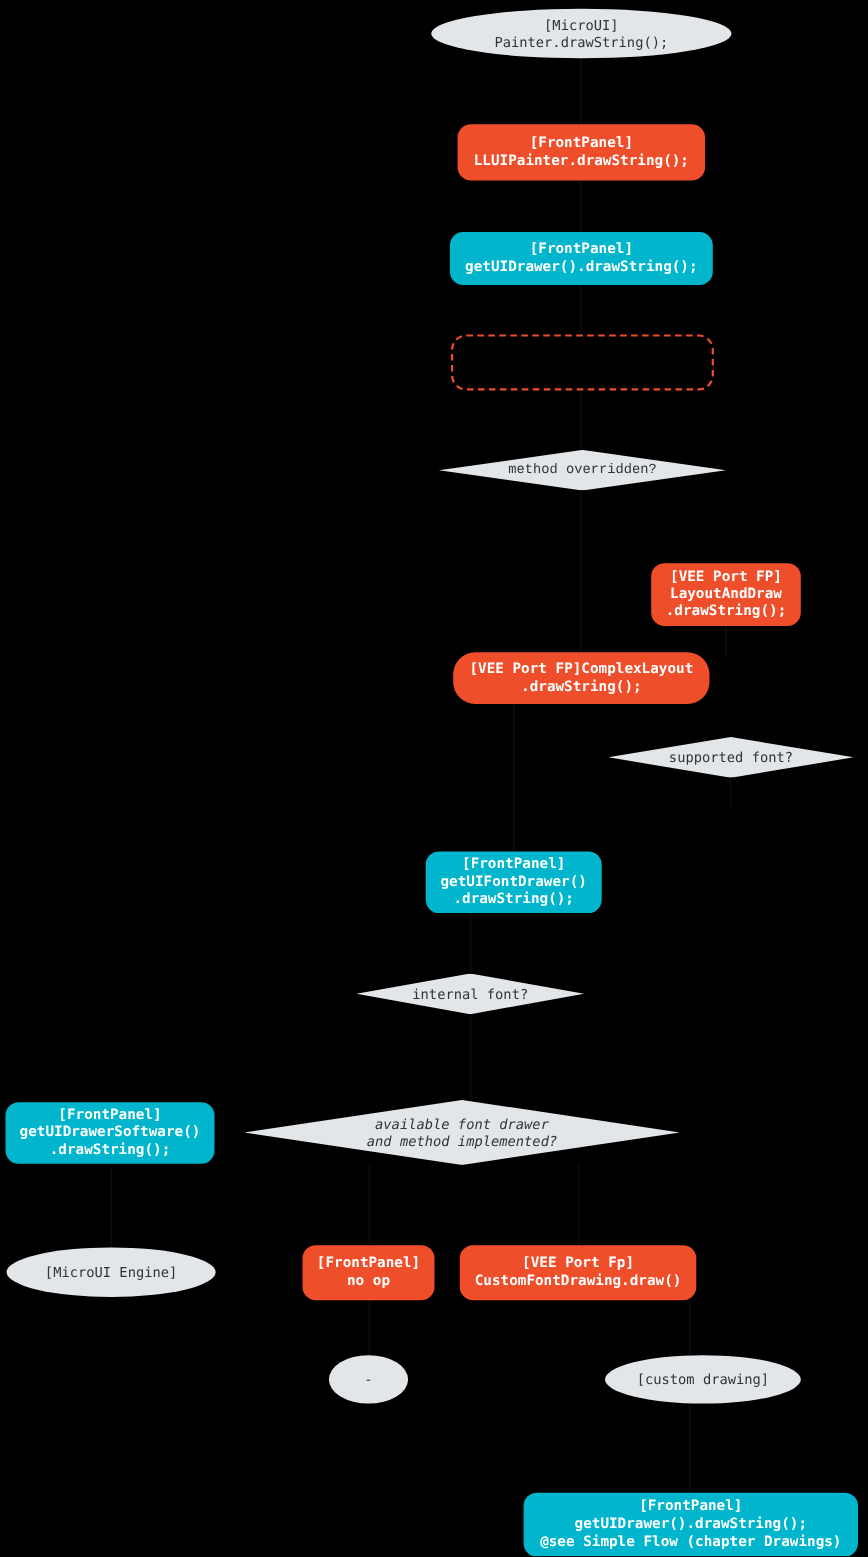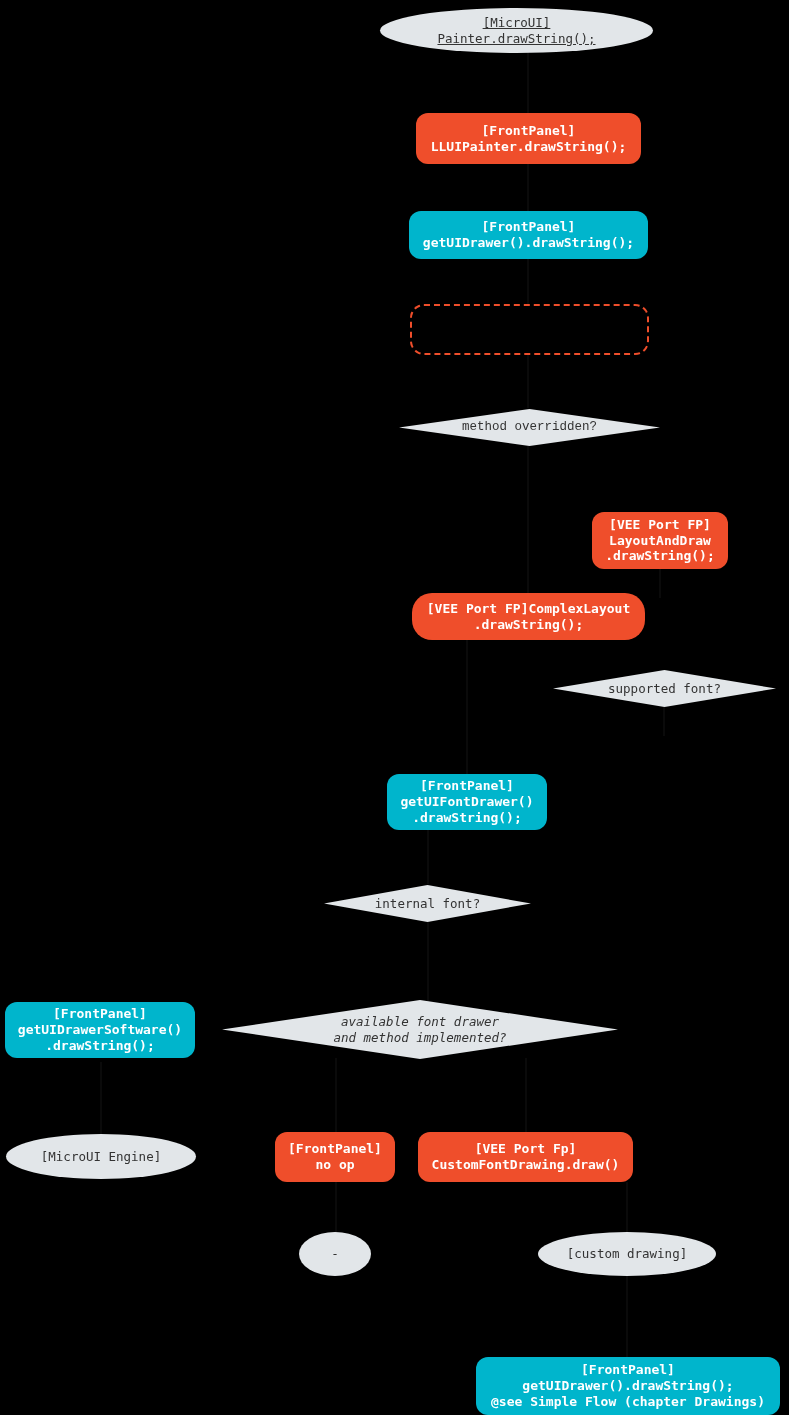--- a/index.html
+++ b/index.html
@@ -86,21 +86,21 @@
   <div class="edge v" style="left:427px; top:922px; height:80px;"></div>
   <div class="edge v" style="left:335px; top:1058px; height:76px;"></div>
   <div class="edge v" style="left:525px; top:1058px; height:76px;"></div>
   <div class="edge v" style="left:100px; top:1062px; height:72px;"></div>
   <div class="edge v" style="left:335px; top:1182px; height:52px;"></div>
   <div class="edge v" style="left:626px; top:1182px; height:52px;"></div>
   <div class="edge v" style="left:626px; top:1274px; height:84px;"></div>
   <div class="edge v" style="left:663px; top:706px; height:30px;"></div>
   <div class="edge v" style="left:659px; top:568px; height:30px;"></div>
 
-  <div class="node ellipse" style="left:380px; top:8px; width:273px; height:45px;text-decoration:underline;">[MicroUI]
+  <div class="node ellipse" style="left:392px; top:8px; width:273px; height:45px;">[MicroUI]
 Painter.drawString();</div>
 
   <div class="node rect orange" style="left:416px; top:113px; width:225px; height:51px;">[FrontPanel]
 LLUIPainter.drawString();</div>
 
   <div class="node rect cyan" style="left:409px; top:211px; width:239px; height:48px;">[FrontPanel]
 getUIDrawer().drawString();</div>
 
   <div class="node rect dashed" style="left:410px; top:304px; width:239px; height:51px;"></div>
 
@@ -131,19 +131,19 @@
   <div class="node ellipse" style="left:6px; top:1134px; width:190px; height:45px;">[MicroUI Engine]</div>
 
   <div class="node rect orange" style="left:275px; top:1132px; width:120px; height:50px;">[FrontPanel]
 no op</div>
 
   <div class="node rect orange" style="left:418px; top:1132px; width:215px; height:50px;">[VEE Port Fp]
 CustomFontDrawing.draw()</div>
 
   <div class="node ellipse" style="left:299px; top:1232px; width:72px; height:44px;">-</div>
 
-  <div class="node ellipse" style="left:538px; top:1232px; width:178px; height:44px;">[custom drawing]</div>
+  <div class="node ellipse" style="left:550px; top:1232px; width:178px; height:44px;">[custom drawing]</div>
 
   <div class="node rect cyan" style="left:476px; top:1357px; width:304px; height:58px;">[FrontPanel]
 getUIDrawer().drawString();
 @see Simple Flow (chapter Drawings)</div>
 
 </div>
 
 </body></html>

